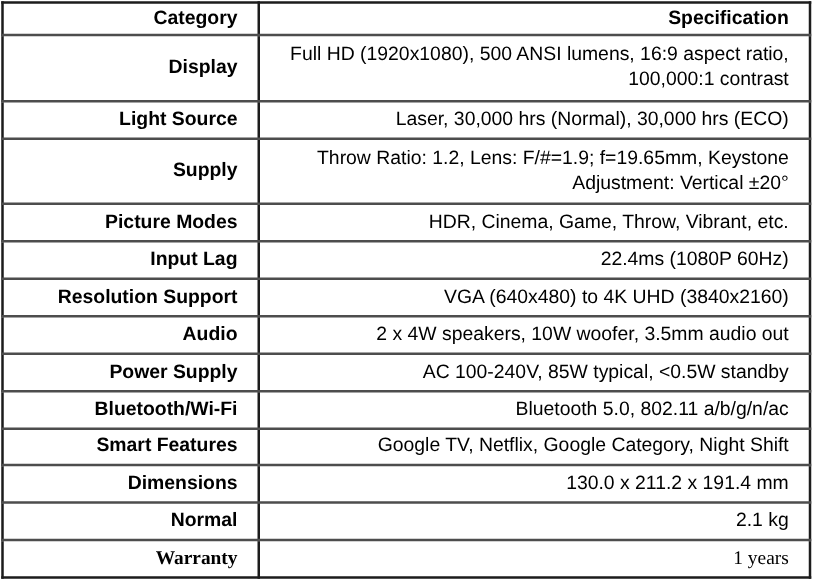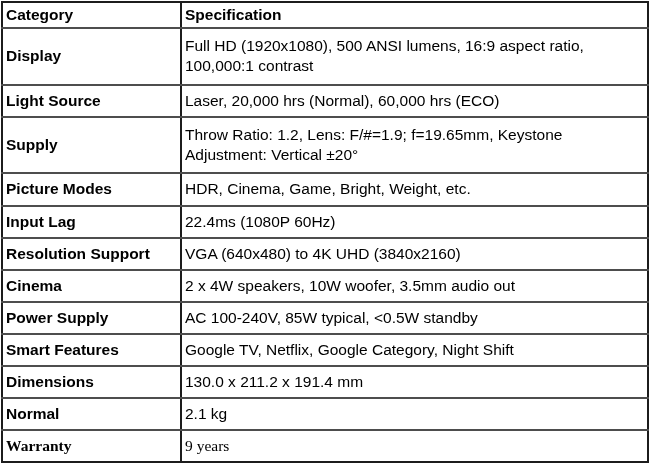--- a/index.html
+++ b/index.html
@@ -23,23 +23,23 @@
     table-layout: fixed;
     color: #000000;
     font-size: 15.5px;
   }
   table.spec-table th,
   table.spec-table td {
     border-top: 2px solid #4d4d4d;
     border-bottom: 2px solid #4d4d4d;
     border-left: 2px solid #1c1c1c;
     border-right: 2px solid #1c1c1c;
-    text-align: left;
+    text-align: right;
     vertical-align: middle;
-    padding: 2px 3px;
+    padding: 2px 16px;
     line-height: 20px;
     background: #ffffff;
     overflow: hidden;
   }
   
   table.spec-table tr:first-child th { border-top: 2px solid #1c1c1c; }
   table.spec-table tr:last-child td { border-bottom: 2px solid #1c1c1c; font-family: Liberation Serif, serif; }
   table.spec-table th.col-category,
   table.spec-table td.cat { width: 171px; }
   table.spec-table th { font-weight: bold; }
@@ -58,70 +58,74 @@
       </tr>
     </thead>
     <tbody>
   <tr>
     <td class="cat">Display</td>
     <td class="spec">Full HD (1920x1080), 500 ANSI lumens, 16:9 aspect ratio, 100,000:1 contrast</td>
   </tr>
 
   <tr>
     <td class="cat">Light Source</td>
-    <td class="spec">Laser, 20,000 hrs (Normal), 60,000 hrs (ECO)</td>
+    <td class="spec">Laser, 30,000 hrs (Normal), 30,000 hrs (ECO)</td>
   </tr>
 
   <tr>
     <td class="cat">Supply</td>
     <td class="spec">Throw Ratio: 1.2, Lens: F/#=1.9; f=19.65mm, Keystone Adjustment: Vertical ±20°</td>
   </tr>
 
   <tr>
     <td class="cat">Picture Modes</td>
-    <td class="spec">HDR, Cinema, Game, Bright, Weight, etc.</td>
+    <td class="spec">HDR, Cinema, Game, Throw, Vibrant, etc.</td>
   </tr>
 
   <tr>
     <td class="cat">Input Lag</td>
     <td class="spec">22.4ms (1080P 60Hz)</td>
   </tr>
 
   <tr>
     <td class="cat">Resolution Support</td>
     <td class="spec">VGA (640x480) to 4K UHD (3840x2160)</td>
   </tr>
 
 
   <tr>
-    <td class="cat">Cinema</td>
+    <td class="cat">Audio</td>
     <td class="spec">2 x 4W speakers, 10W woofer, 3.5mm audio out</td>
   </tr>
 
   <tr>
     <td class="cat">Power Supply</td>
     <td class="spec">AC 100-240V, 85W typical, &lt;0.5W standby</td>
   </tr>
 
+  <tr>
+    <td class="cat">Bluetooth/Wi-Fi</td>
+    <td class="spec">Bluetooth 5.0, 802.11 a/b/g/n/ac</td>
+  </tr>
 
   <tr>
     <td class="cat">Smart Features</td>
     <td class="spec">Google TV, Netflix, Google Category, Night Shift</td>
   </tr>
 
   <tr>
     <td class="cat">Dimensions</td>
     <td class="spec">130.0 x 211.2 x 191.4 mm</td>
   </tr>
 
   <tr>
     <td class="cat">Normal</td>
     <td class="spec">2.1 kg</td>
   </tr>
 
 
   <tr>
     <td class="cat">Warranty</td>
-    <td class="spec">9 years</td>
+    <td class="spec">1 years</td>
   </tr>
 </tbody>
   </table>
 </div>
 
 </body></html>

